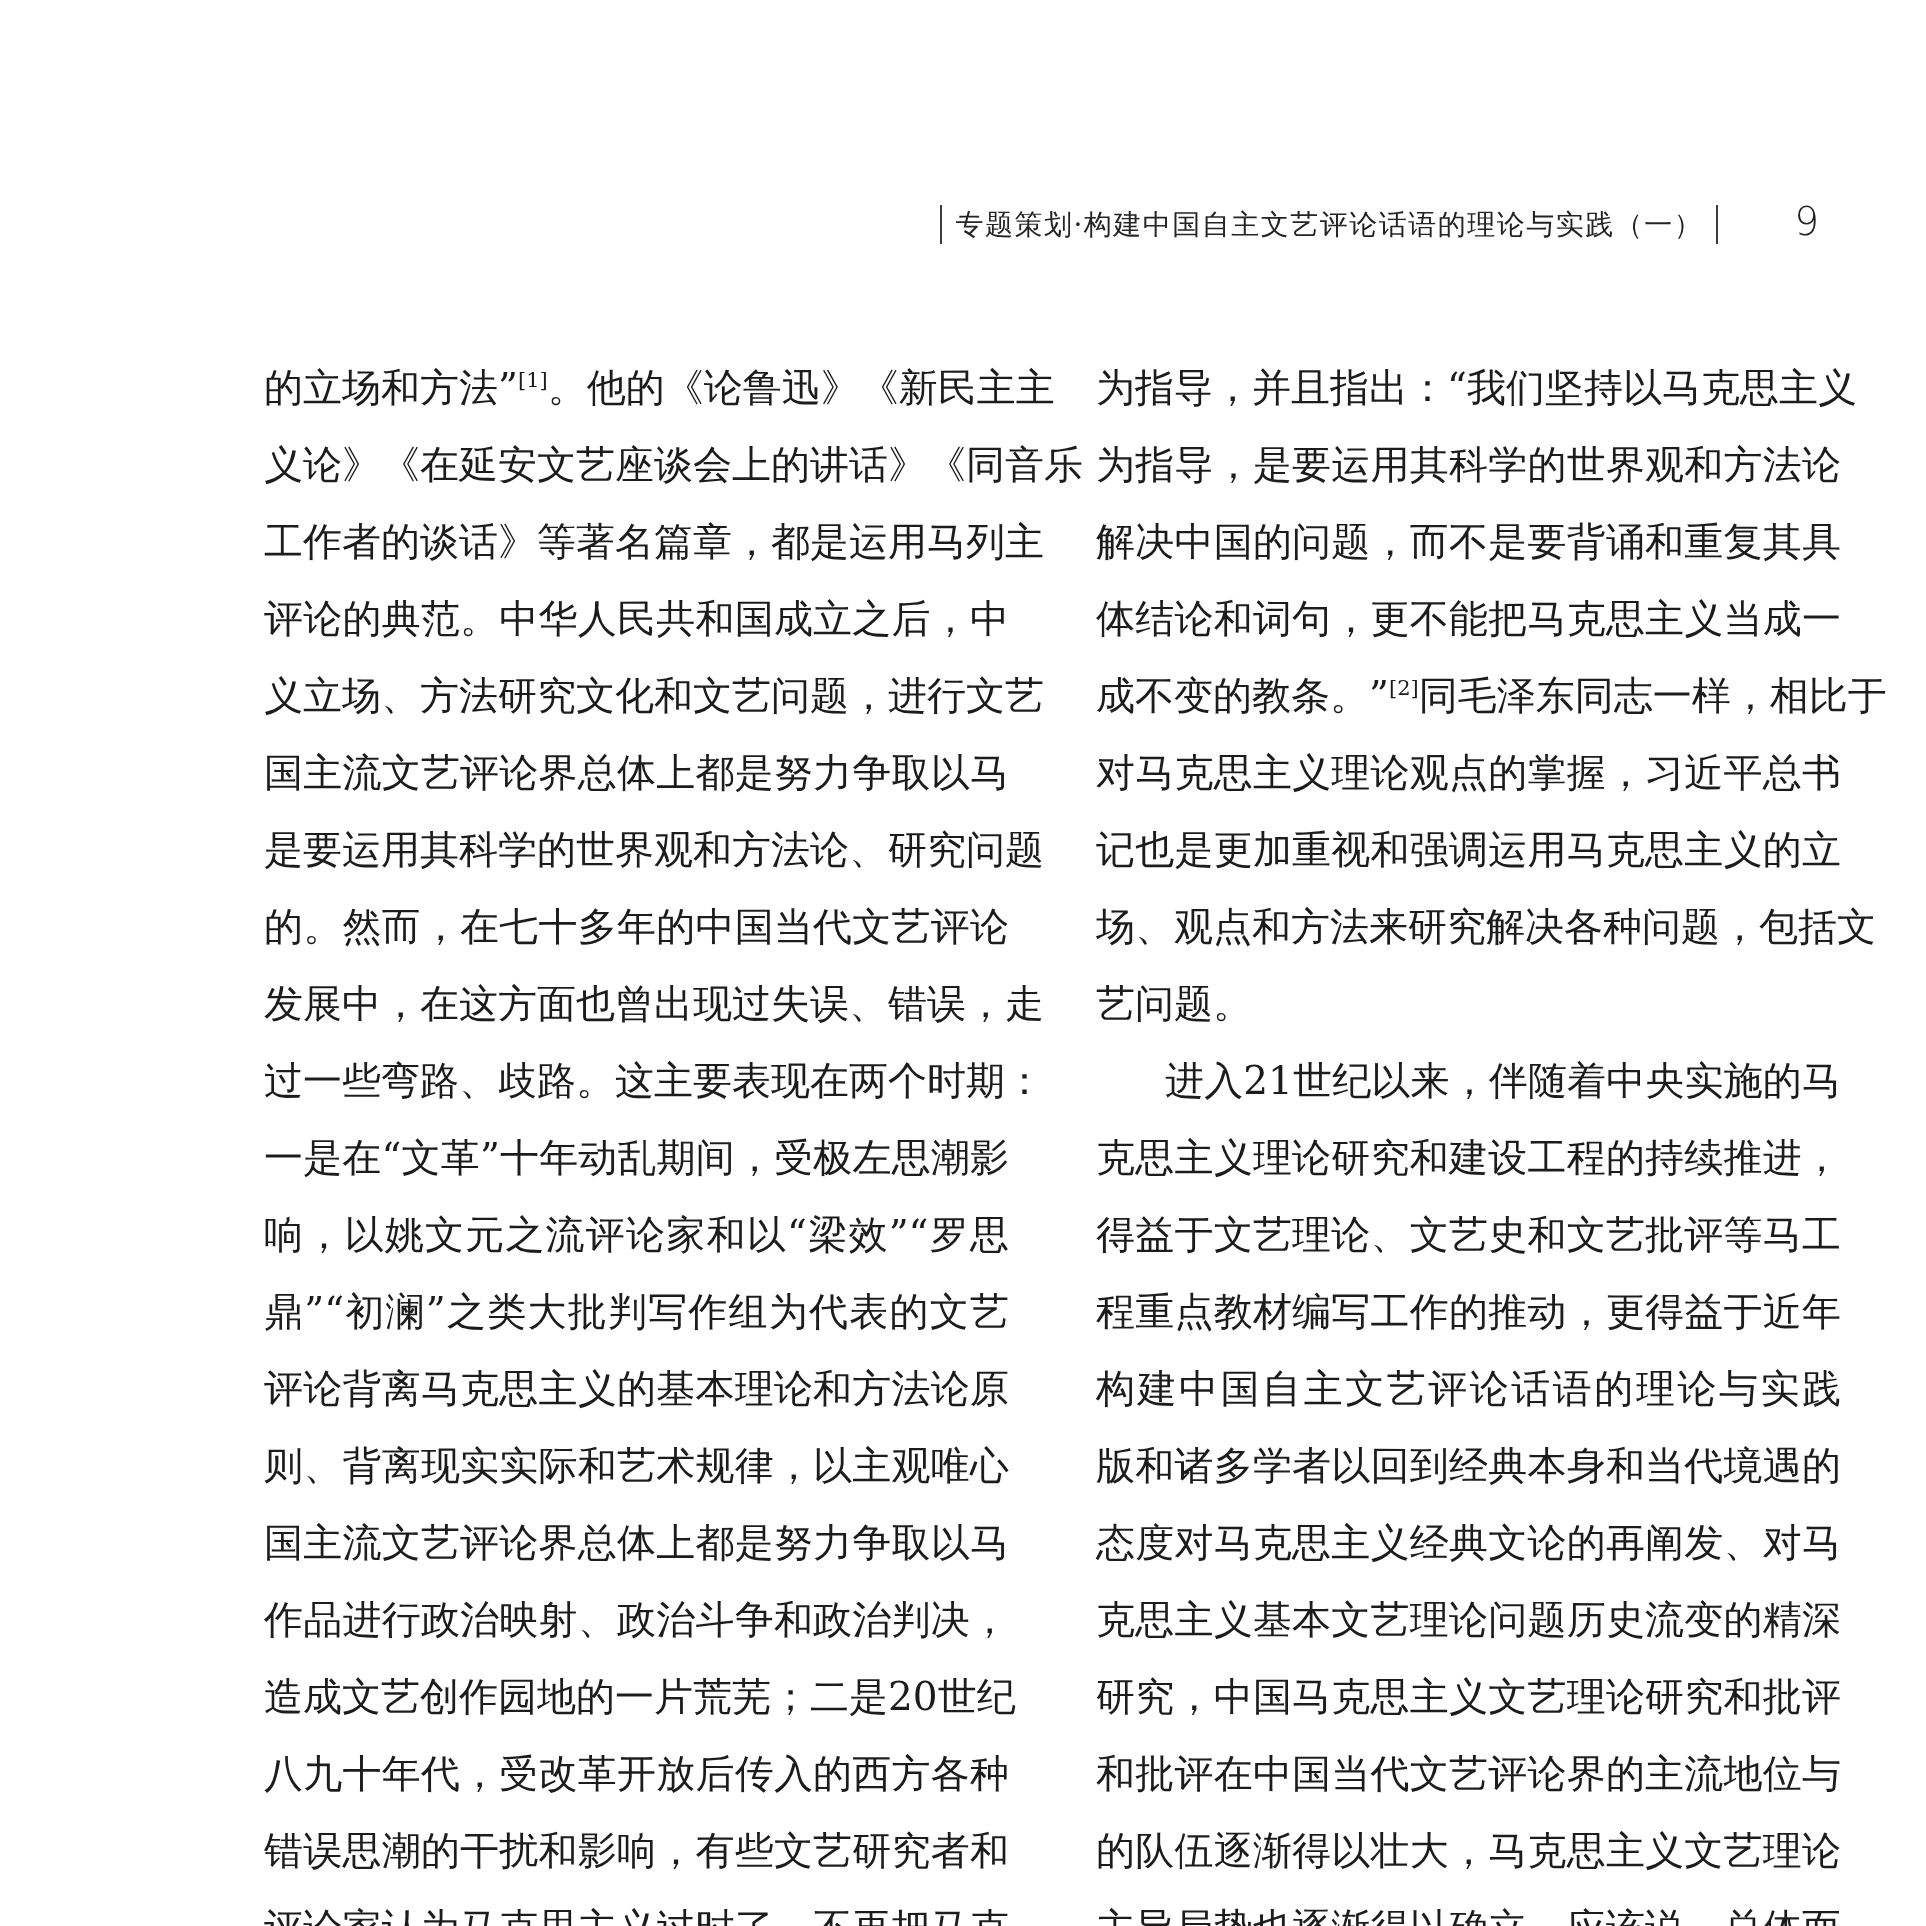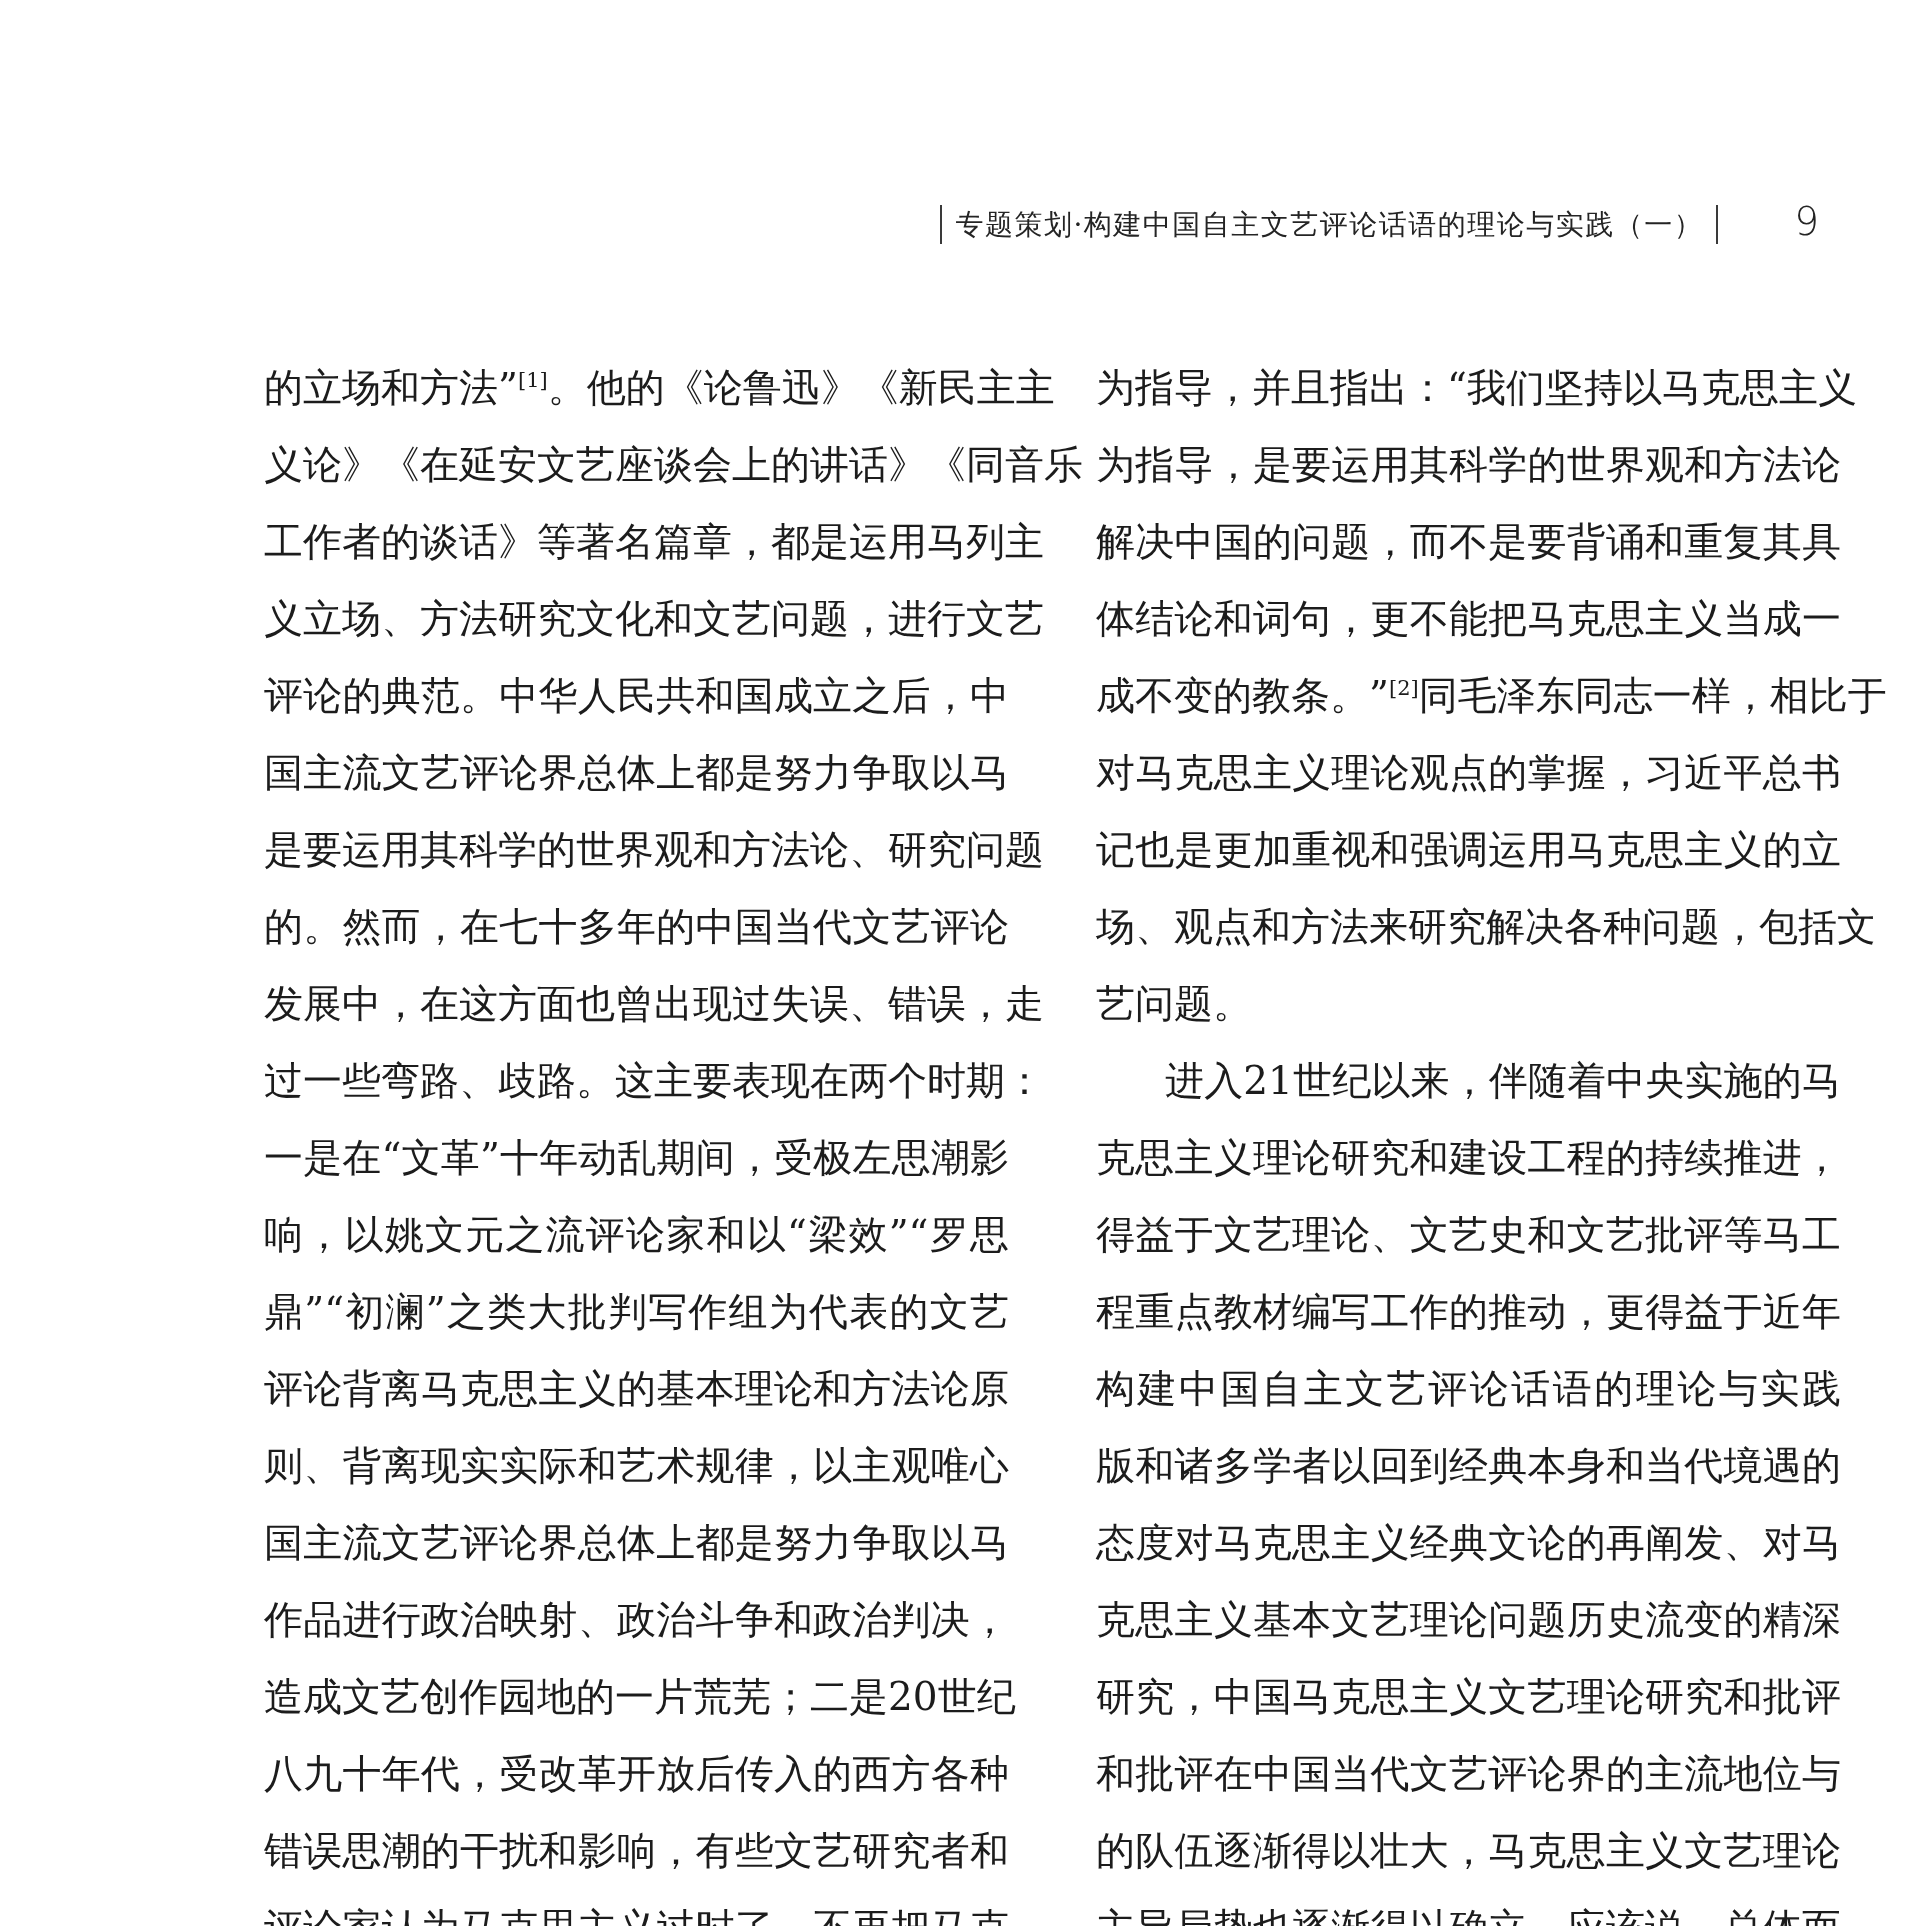--- a/index.html
+++ b/index.html
@@ -60,22 +60,22 @@
     <span class="hbar left"></span>
     <span class="header-title">专题策划·构建中国自主文艺评论话语的理论与实践（一）</span>
     <span class="hbar right"></span>
     <span class="page-number">9</span>
   </div>
 
   <section class="col col-left">
       <div class="line">的立场和方法”<sup class="fnref">[1]</sup>。他的《论鲁迅》《新民主主</div>
       <div class="line">义论》《在延安文艺座谈会上的讲话》《同音乐</div>
       <div class="line">工作者的谈话》等著名篇章，都是运用马列主</div>
+      <div class="line">评论的典范。中华人民共和国成立之后，中</div>
       <div class="line">义立场、方法研究文化和文艺问题，进行文艺</div>
-      <div class="line">评论的典范。中华人民共和国成立之后，中</div>
       <div class="line">国主流文艺评论界总体上都是努力争取以马</div>
       <div class="line">是要运用其科学的世界观和方法论、研究问题</div>
       <div class="line">的。然而，在七十多年的中国当代文艺评论</div>
       <div class="line">发展中，在这方面也曾出现过失误、错误，走</div>
       <div class="line">过一些弯路、歧路。这主要表现在两个时期：</div>
       <div class="line">一是在“文革”十年动乱期间，受极左思潮影</div>
       <div class="line">响，以姚文元之流评论家和以“梁效”“罗思</div>
       <div class="line">鼎”“初澜”之类大批判写作组为代表的文艺</div>
       <div class="line">评论背离马克思主义的基本理论和方法论原</div>
       <div class="line">则、背离现实实际和艺术规律，以主观唯心</div>

